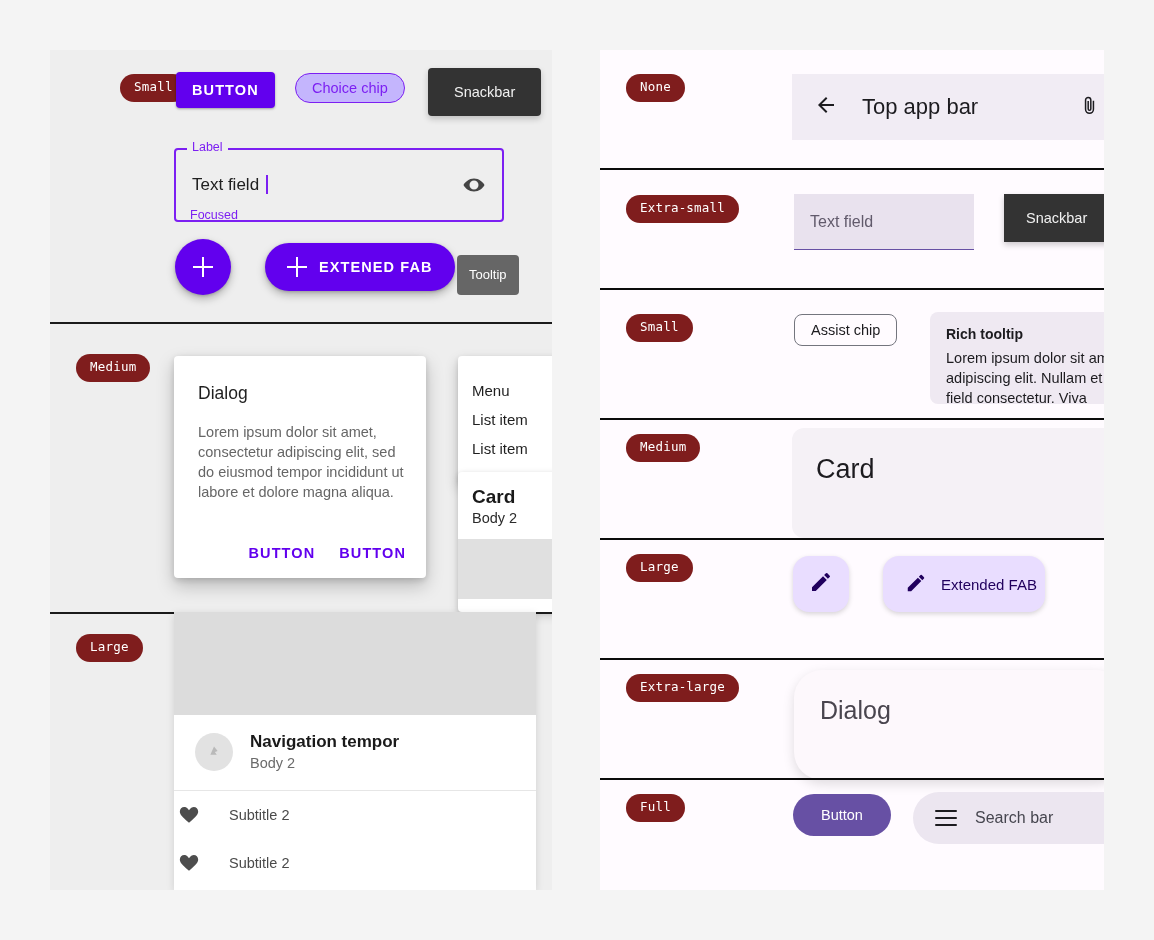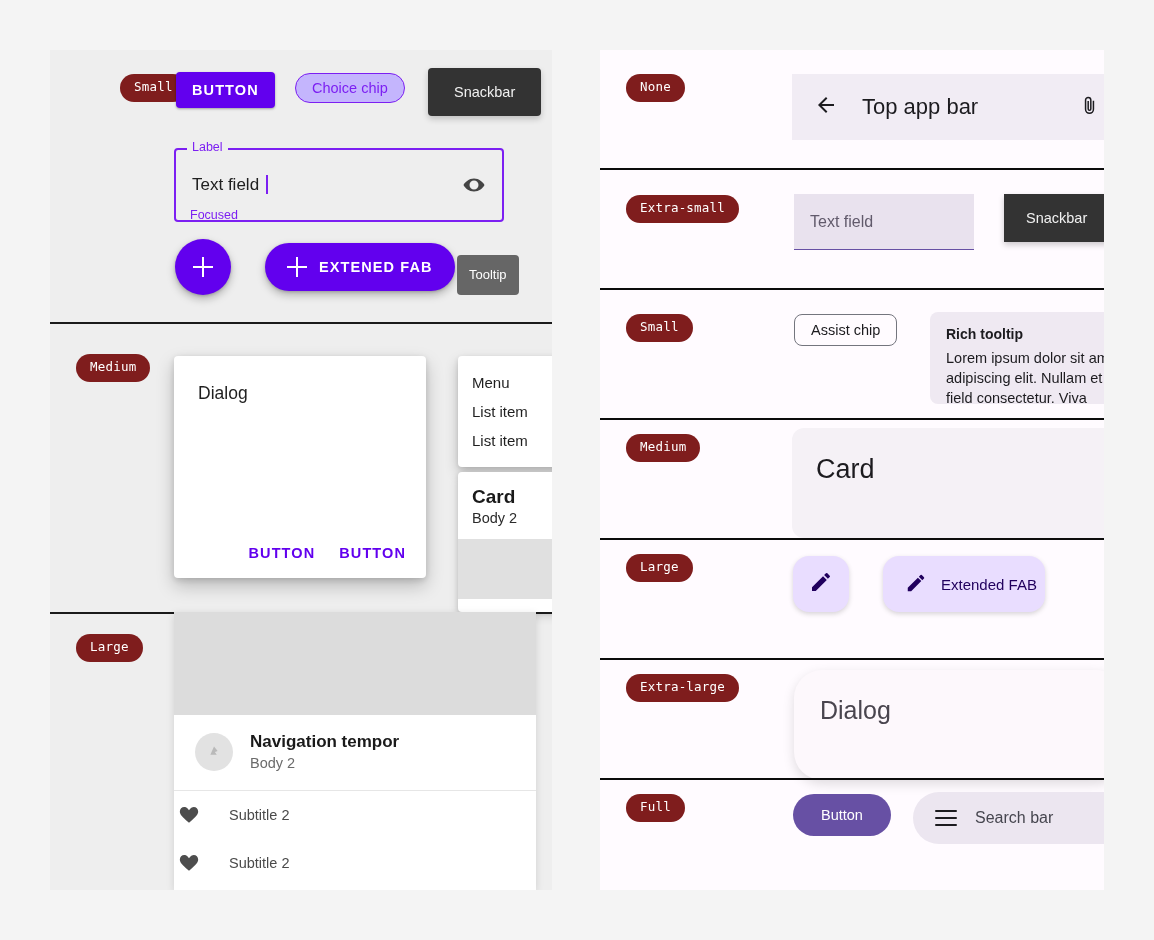--- a/index.html
+++ b/index.html
@@ -244,21 +244,21 @@
     padding: 0;
     cursor: pointer;
     font-family: "Liberation Sans", sans-serif;
   }
 
   .menu-card {
     position: absolute;
     background: #ffffff;
     border-radius: 4px;
     box-shadow: 0 6px 14px rgba(0,0,0,.2), 0 2px 5px rgba(0,0,0,.12);
-    padding: 12px 0;
+    padding: 20px 0;
     box-sizing: border-box;
   }
   .menu-item {
     font-size: 15px;
     color: #1f1f1f;
     padding: 6px 14px;
     white-space: nowrap;
     cursor: pointer;
   }
 
@@ -555,20 +555,21 @@
   <div class="tooltip-plain" style="left:407px; top:205px;">Tooltip</div>
 
   <div class="left-divider" style="top:272px;"></div>
 
   <div class="lp-tag" style="left:26px; top:304px;">
     <span class="tag">Medium</span>
   </div>
 
   <div class="dialog-card" style="left:124px; top:306px; width:252px; height:222px;">
     <div class="dialog-title">Dialog</div>
+    <div class="dialog-body">Lorem ipsum dolor sit amet, consectetur adipiscing elit, sed do eiusmod tempor incididunt ut labore et dolore magna aliqua.</div>
     <div class="dialog-actions">
       <button class="text-btn">BUTTON</button>
       <button class="text-btn">BUTTON</button>
     </div>
   </div>
 
   <div class="menu-card" style="left:408px; top:306px; width:120px;">
     <div class="menu-item">Menu</div>
     <div class="menu-item">List item</div>
     <div class="menu-item">List item</div>

